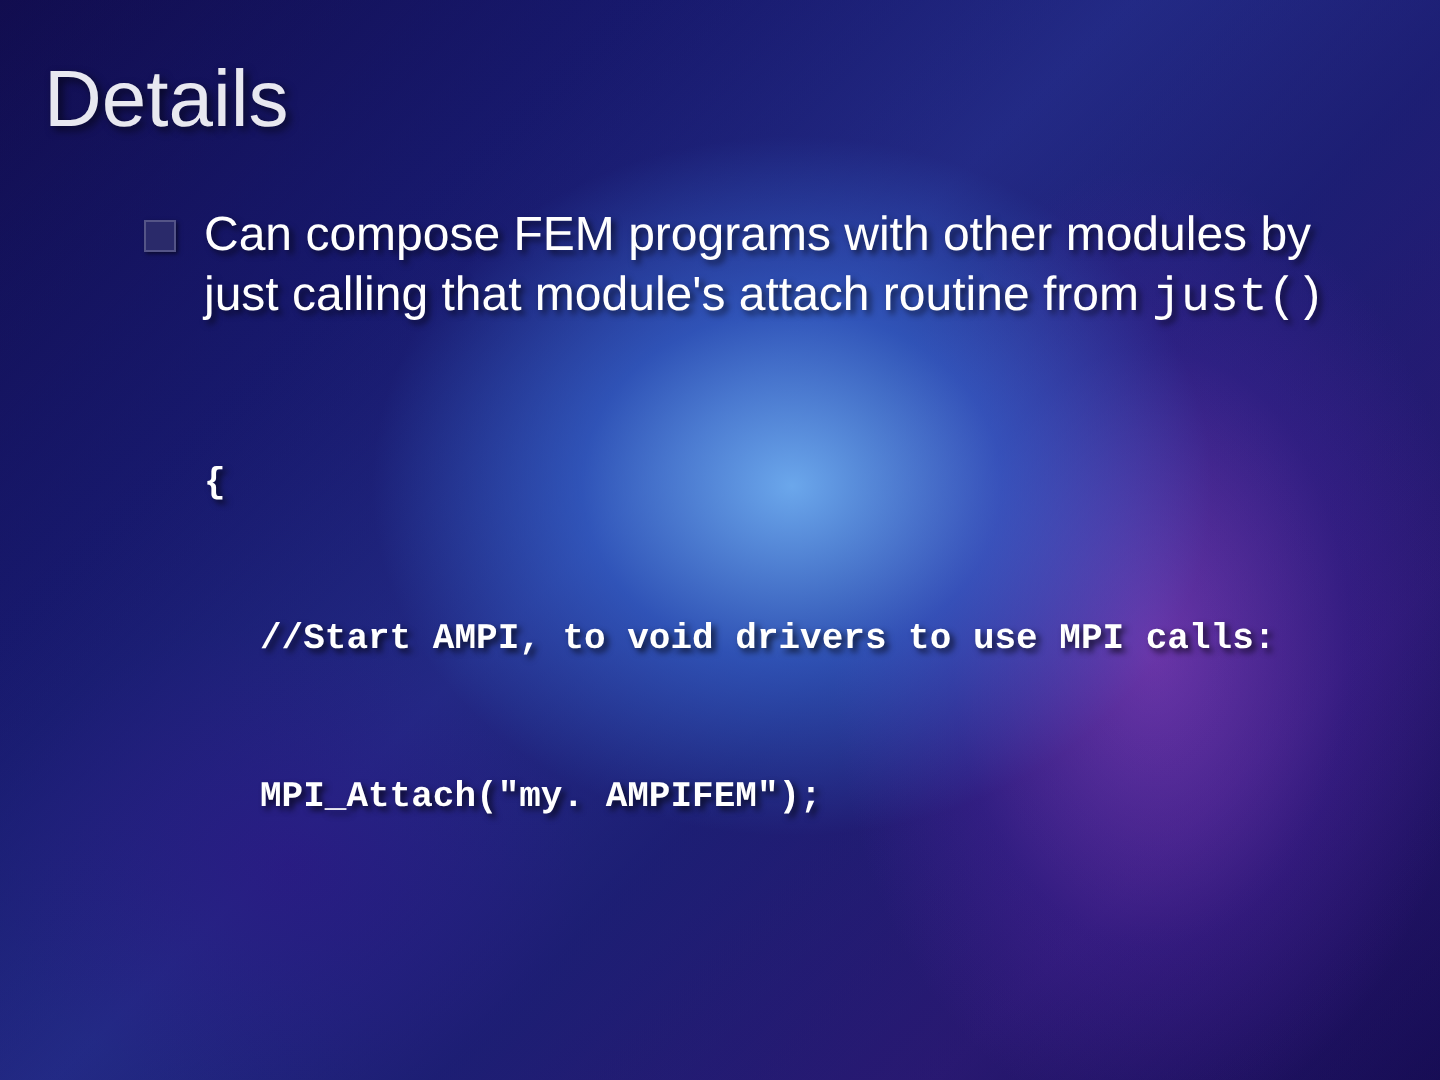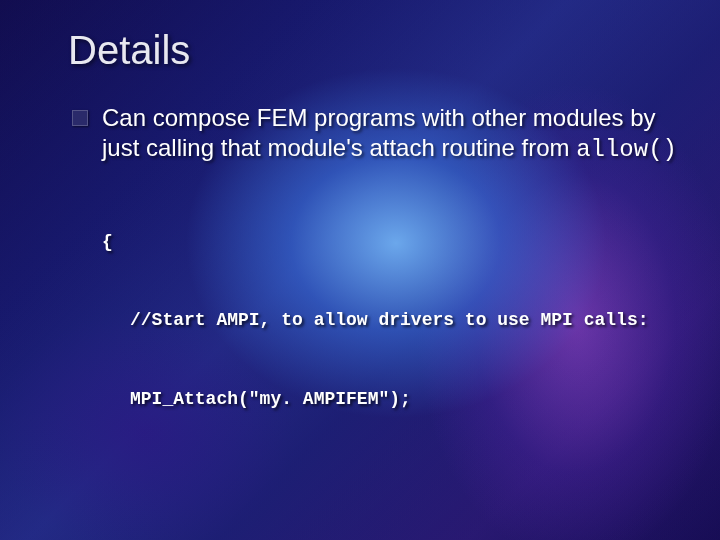--- a/index.html
+++ b/index.html
@@ -22,21 +22,20 @@
     color: #ffffff;
     box-sizing: border-box;
     padding: 0;
   }
   .title {
     font-size: 40px;
     padding: 28px 0 0 22px;
     color: #e8e8f0;
     text-shadow: 2px 2px 4px rgba(0,0,0,0.6);
     font-weight: normal;
-    margin-left: 46px;
   }
   .body {
     padding: 30px 40px 0 72px;
   }
   .bullet-row {
     display: flex;
     align-items: flex-start;
     margin-bottom: 6px;
   }
   .bullet-icon {
@@ -75,28 +74,28 @@
 
 <div class="slide">
 
   <div class="title">Details</div>
 
   <div class="body">
 
     <div class="bullet-row">
       <div class="bullet-icon"></div>
       <div class="bullet-text">
-        <span>Can compose FEM programs with other modules by just calling that module's attach routine from </span><span class="mono-inline">allow()</span>
+        <span>Can compose FEM programs with other modules by just calling that module's attach routine from </span><span class="mono-inline">just()</span>
       </div>
     </div>
 
 
     <div class="code-block">
       <div>{</div>
-      <div class="code-indent">//Start AMPI, to allow drivers to use MPI calls:</div>
+      <div class="code-indent">//Start AMPI, to void drivers to use MPI calls:</div>
       <div class="code-indent">MPI_Attach("my. AMPIFEM");</div>
       
       
       
     </div>
 
   </div>
 </div>
 
 </body></html>

